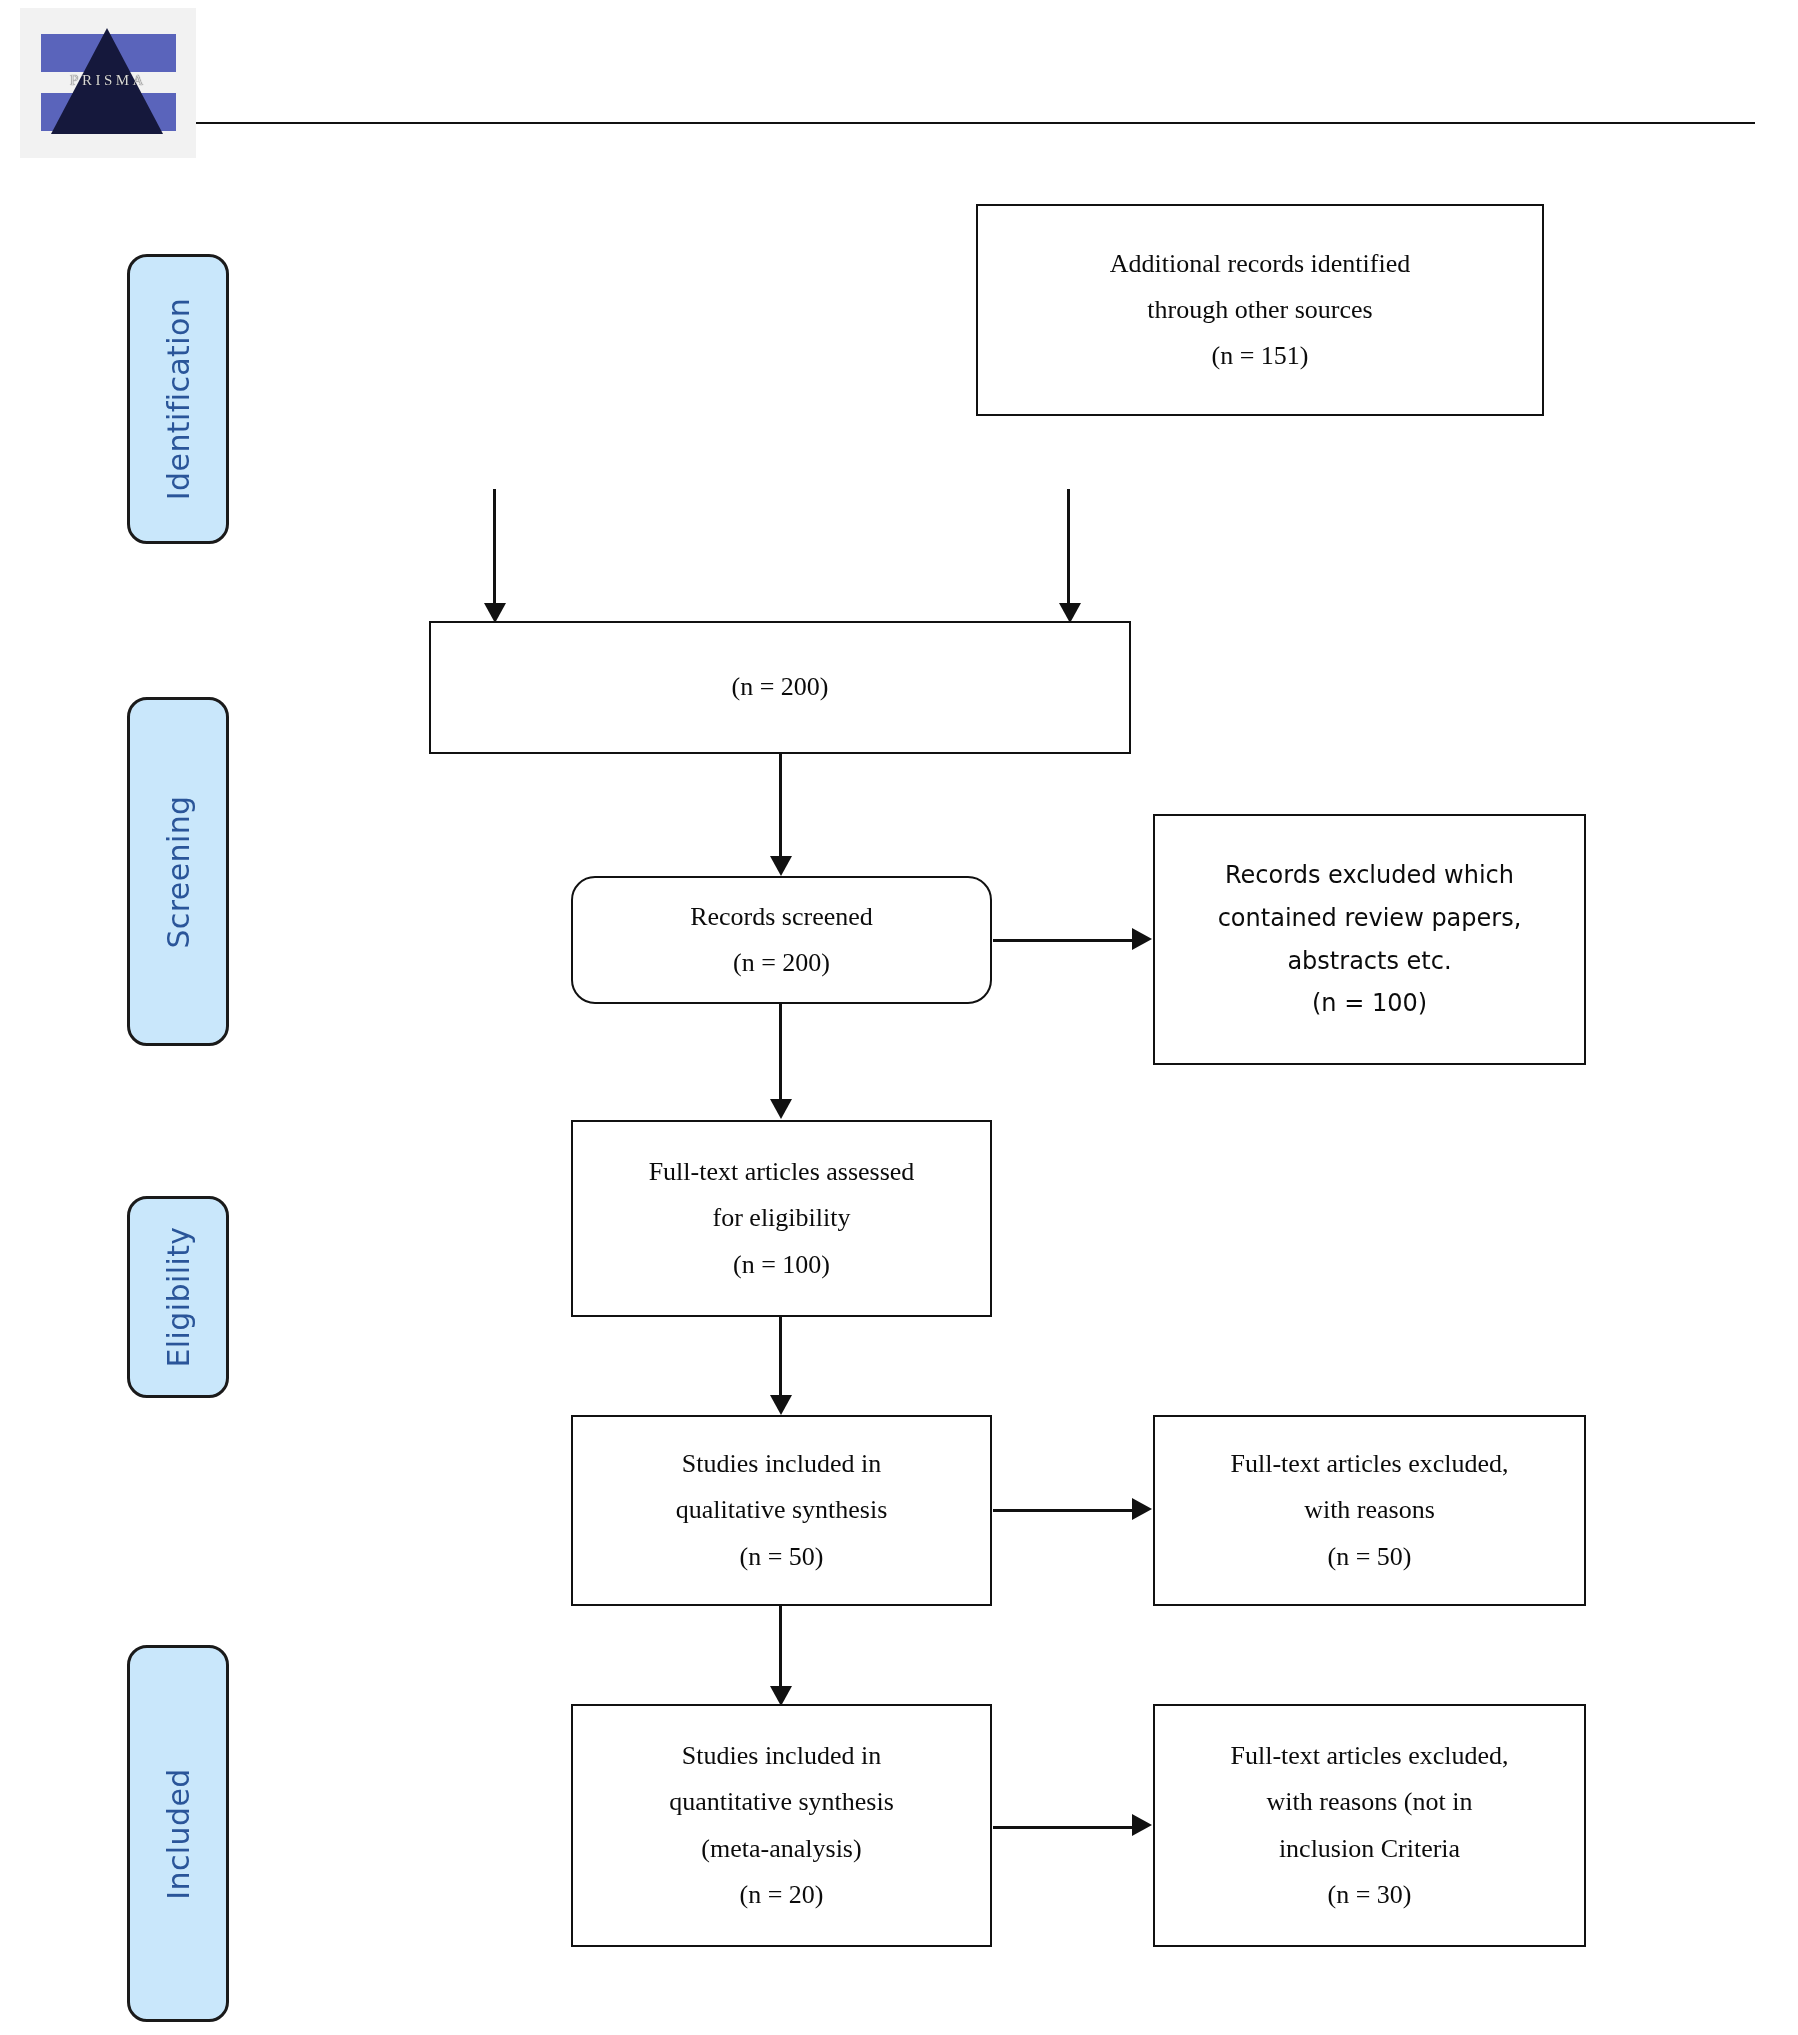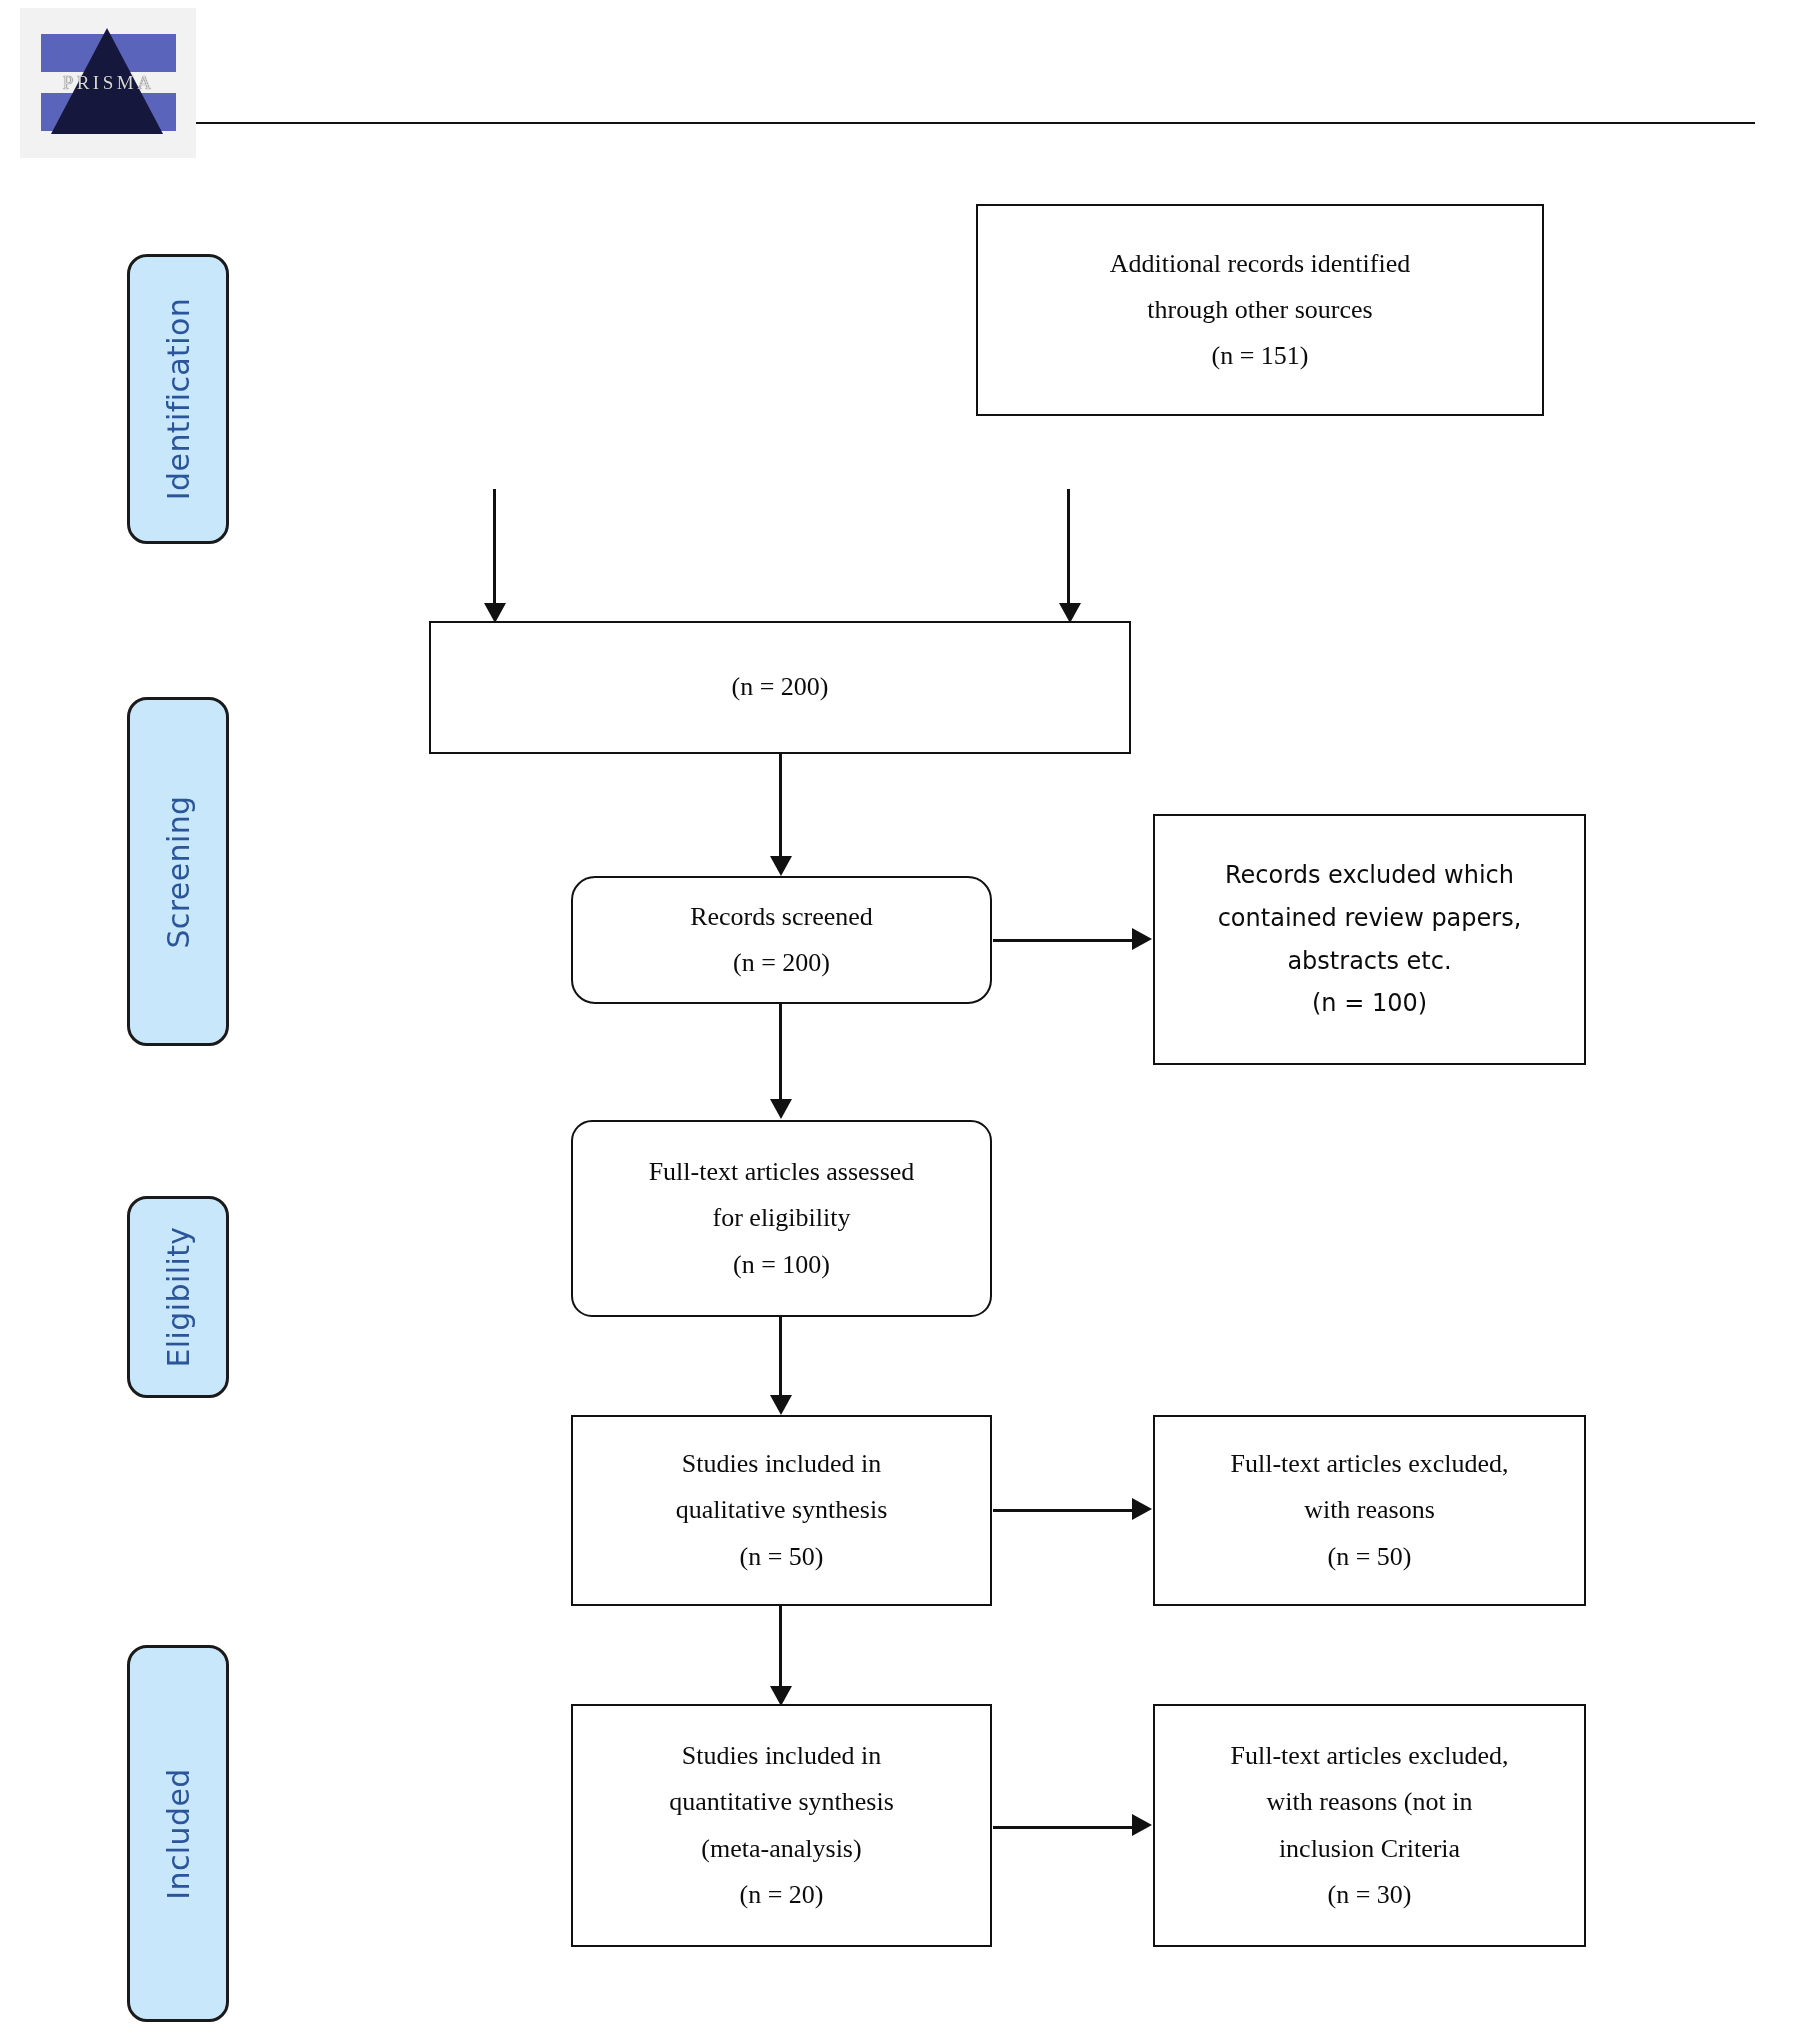--- a/index.html
+++ b/index.html
@@ -45,21 +45,21 @@
     border-right: 56px solid transparent;
     border-bottom: 106px solid #15183c;
   }
   .logo-word {
     position: absolute;
     left: 24px;
     top: 64px;
     width: 130px;
     text-align: center;
     font-family: "Liberation Serif", "DejaVu Serif", serif;
-    font-size: 19px;
+    font-size: 15px;
     letter-spacing: 3.5px;
     color: #d8d8d8;
     text-shadow: 0 0 0.9px #000;
   }
 
   .header-rule {
     position: absolute;
     left: 196px;
     top: 122px;
     width: 1559px;
@@ -210,21 +210,21 @@
   <div class="fbox sans" style="left:1153px; top:814px; width:433px; height:251px;">
     <span class="line">Records excluded which</span>
     <span class="line">contained review papers,</span>
     <span class="line">abstracts etc.</span>
     <span class="line">(n = 100)</span>
   </div>
 
   <div class="vline" style="left:779px; top:1004px; height:98px;"></div>
   <div class="arrow-down" style="left:770px; top:1099px;"></div>
 
-  <div class="fbox" style="left:571px; top:1120px; width:421px; height:197px;border-radius:21px;">
+  <div class="fbox" style="left:571px; top:1120px; width:421px; height:197px;">
     <span class="line">Full-text articles assessed</span>
     <span class="line">for eligibility</span>
     <span class="line">(n = 100)</span>
   </div>
 
   <div class="vline" style="left:779px; top:1317px; height:80px;"></div>
   <div class="arrow-down" style="left:770px; top:1395px;"></div>
 
   <div class="fbox" style="left:571px; top:1415px; width:421px; height:191px;">
     <span class="line">Studies included in</span>

